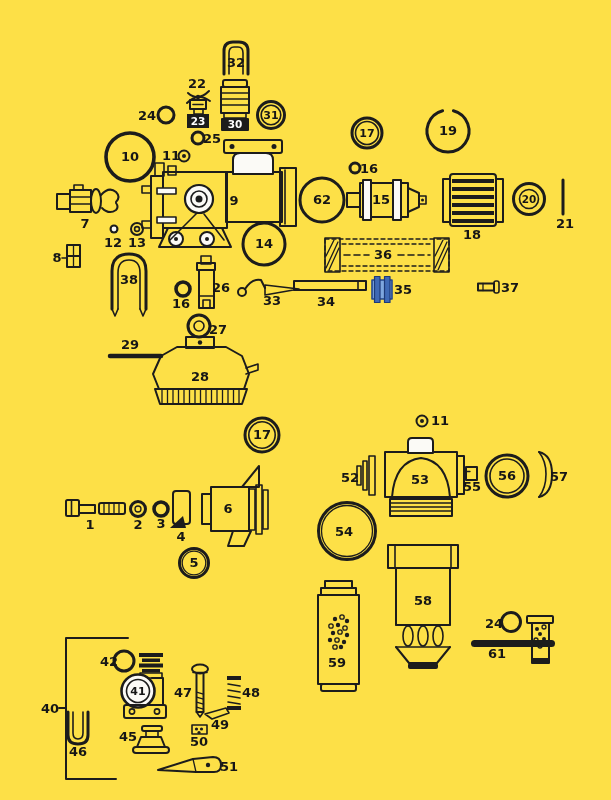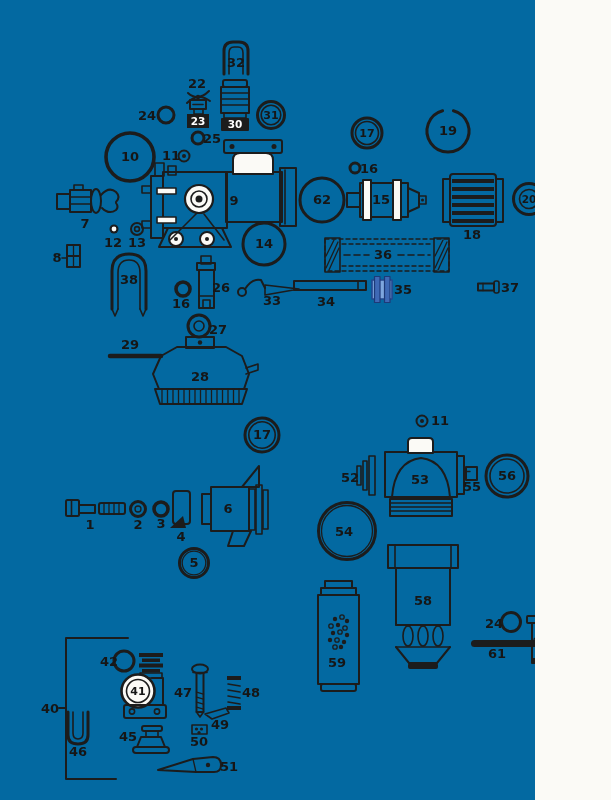--- a/index.html
+++ b/index.html
@@ -1,16 +1,16 @@
 <!DOCTYPE html>
 <html><head>
 <meta charset="utf-8">
 <style>
   html,body{margin:0;padding:0;background:#fbfaf6;}
-  .canvas{position:relative;width:535px;height:800px;background:#0369a1;overflow:hidden;}
+  .canvas{position:relative;width:611px;height:800px;background:#fde047;overflow:hidden;}
   svg{display:block;}
   
   g[data-name^="part-"] rect,
   g[data-name^="part-"] circle,
   g[data-name^="part-"] ellipse,
   g[data-name^="part-"] line,
   g[data-name^="part-"] path,
   g[data-name^="part-"] polyline{
     stroke:#1c1c1c;fill:none;stroke-width:2;stroke-linecap:round;stroke-linejoin:round;
   }

